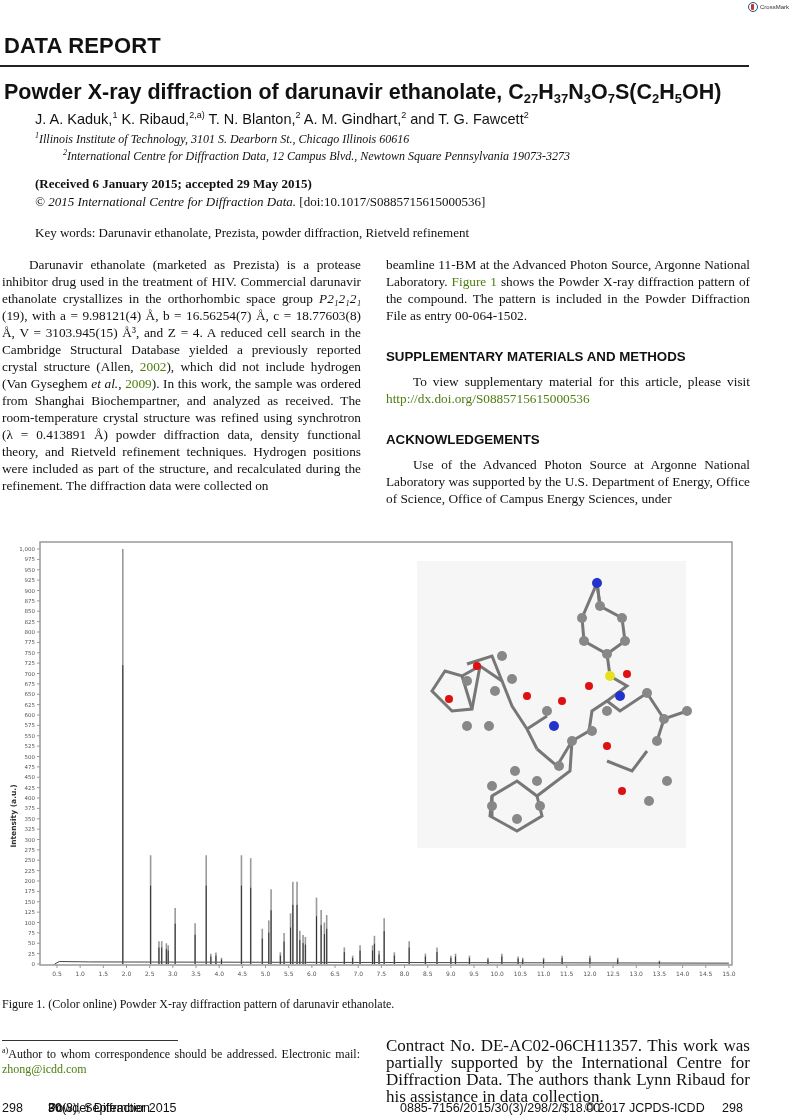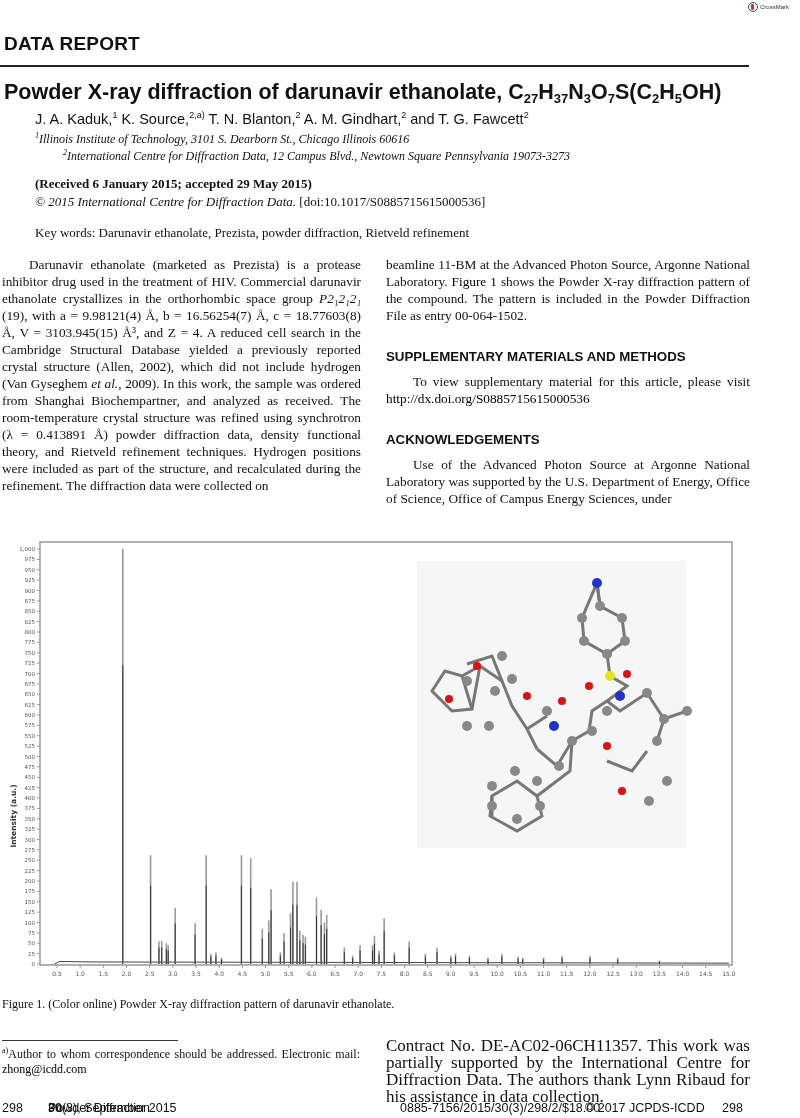--- a/index.html
+++ b/index.html
@@ -3,36 +3,36 @@
 <meta charset="utf-8">
 <style>
   html, body { margin:0; padding:0; background:#fff; }
   body { width:800px; height:1118px; position:relative; overflow:hidden; color:#111; }
   .sans { font-family:"Liberation Sans", "DejaVu Sans", sans-serif; }
   .serif { font-family:"Liberation Serif", "DejaVu Serif", serif; }
   .abs { position:absolute; }
   #crossmark { left:748px; top:2px; display:flex; align-items:center; gap:2px; font-size:6px; color:#333; }
   #crossmark .cm-circle { width:10px; height:10px; border-radius:50%; border:1.5px solid #1a4f8b; box-sizing:border-box; background:#fff; position:relative; }
   #crossmark .cm-circle::after { content:""; position:absolute; left:2px; top:1px; width:3px; height:6px; background:#c0392b; border-radius:1px; }
-  #section-label { left:4px; top:33px; font-size:19px; font-weight:bold; letter-spacing:0.2px; }
+  #section-label { left:4px; top:33px; font-size:22px; font-weight:bold; letter-spacing:0.2px; }
   #top-rule { left:0; top:65px; width:749px; height:1.5px; background:#222; }
   #title { left:4px; top:80px; font-size:21.5px; font-weight:bold; white-space:nowrap; }
   #title sub { font-size:13px; vertical-align:-4px; }
   #authors { left:35px; top:110px; font-size:14.5px; white-space:nowrap; }
   #authors sup { font-size:9px; }
   .affil { left:35px; font-size:12px; font-style:italic; white-space:nowrap;text-align:center; }
   .affil sup { font-size:8px; }
   #received { left:35px; top:176px; font-size:13px; white-space:nowrap;font-weight:bold; }
   #copyright { left:35px; top:194px; font-size:13px; white-space:nowrap; }
   #keywords { left:35px; top:225px; font-size:13px; white-space:nowrap; }
   .col { font-size:13.3px; line-height:17px; text-align:justify; }
   .col p { margin:0; text-indent:27px; }
   #col-left { left:2px; top:256px; width:359px; }
   #col-right { left:386px; top:256px; width:364px; }
-  .link { color:#000000; }
+  .link { color:#4d7c0f; }
   .heading { font-family:"Liberation Sans", "DejaVu Sans", sans-serif; font-weight:bold; font-size:13.3px; margin:24px 0 8px 0; text-indent:0; }
   #figure { left:0; top:536px; width:760px; height:440px; }
   #fig-caption { left:2px; top:997px; font-size:12px; white-space:nowrap; }
   #footnote-rule { left:2px; top:1040px; width:176px; height:1px; background:#333; }
   #footnote { left:2px; top:1043px; width:358px; font-size:12px; line-height:15px; text-align:justify; }
   #footnote sup { font-size:8px; }
   #col-right-bottom { left:386px; top:1037px; width:364px; font-size:17px; line-height:17px; text-align:justify; }
   #footer { left:0; top:1101px; width:752px; font-size:12.5px; }
   #footer span { position:absolute; white-space:nowrap;text-align:center; }
 </style>
@@ -44,21 +44,21 @@
   <span>CrossMark</span>
 </div>
 <div id="section-label" class="abs sans">DATA REPORT</div>
 <div id="top-rule" class="abs"></div>
 
 <div id="title" class="abs sans">
   <span>Powder X-ray diffraction of darunavir ethanolate, </span><span><span>C</span><sub>27</sub><span>H</span><sub>37</sub><span>N</span><sub>3</sub><span>O</span><sub>7</sub><span>S(C</span><sub>2</sub><span>H</span><sub>5</sub><span>OH)</span></span>
 </div>
 
 <div id="authors" class="abs sans">
-  <span><span>J. A. Kaduk,</span><sup>1</sup></span><span><span> K. Source,</span><sup>2,a)</sup></span><span><span> T. N. Blanton,</span><sup>2</sup></span><span><span> A. M. Gindhart,</span><sup>2</sup></span><span><span> and T. G. Fawcett</span><sup>2</sup></span>
+  <span><span>J. A. Kaduk,</span><sup>1</sup></span><span><span> K. Ribaud,</span><sup>2,a)</sup></span><span><span> T. N. Blanton,</span><sup>2</sup></span><span><span> A. M. Gindhart,</span><sup>2</sup></span><span><span> and T. G. Fawcett</span><sup>2</sup></span>
 </div>
 <div class="abs serif affil" style="top:131px;"><sup>1</sup><span>Illinois Institute of Technology, 3101 S. Dearborn St., Chicago Illinois 60616</span></div>
 <div class="abs serif affil" style="top:148px;margin-left:28px;"><sup>2</sup><span>International Centre for Diffraction Data, 12 Campus Blvd., Newtown Square Pennsylvania 19073-3273</span></div>
 
 <div id="received" class="abs serif">(Received 6 January 2015; accepted 29 May 2015)</div>
 <div id="copyright" class="abs serif"><i>© 2015 International Centre for Diffraction Data.</i><span> [doi:10.1017/S0885715615000536]</span></div>
 <div id="keywords" class="abs serif">Key words: Darunavir ethanolate, Prezista, powder diffraction, Rietveld refinement</div>
 
 <div id="col-left" class="abs serif col">
   <p><span>Darunavir ethanolate (marketed as Prezista) is a protease inhibitor drug used in the treatment of HIV. Commercial darunavir ethanolate crystallizes in the orthorhombic space group </span><i>P2₁2₁2₁</i><span> (19), with </span><span>a = 9.98121(4) Å, b = 16.56254(7) Å, c = 18.77603(8) Å, V = 3103.945(15) Å³, and Z = 4.</span><span> A reduced cell search in the Cambridge Structural Database yielded a previously reported crystal structure (Allen, </span><span class="link">2002</span><span>), which did not include hydrogen (Van Gyseghem </span><i>et al.</i><span>, </span><span class="link">2009</span><span>). In this work, the sample was ordered from Shanghai Biochempartner, and analyzed as received. The room-temperature crystal structure was refined using synchrotron (λ = 0.413891 Å) powder diffraction data, density functional theory, and Rietveld refinement techniques. Hydrogen positions were included as part of the structure, and recalculated during the refinement. The diffraction data were collected on</span></p>

